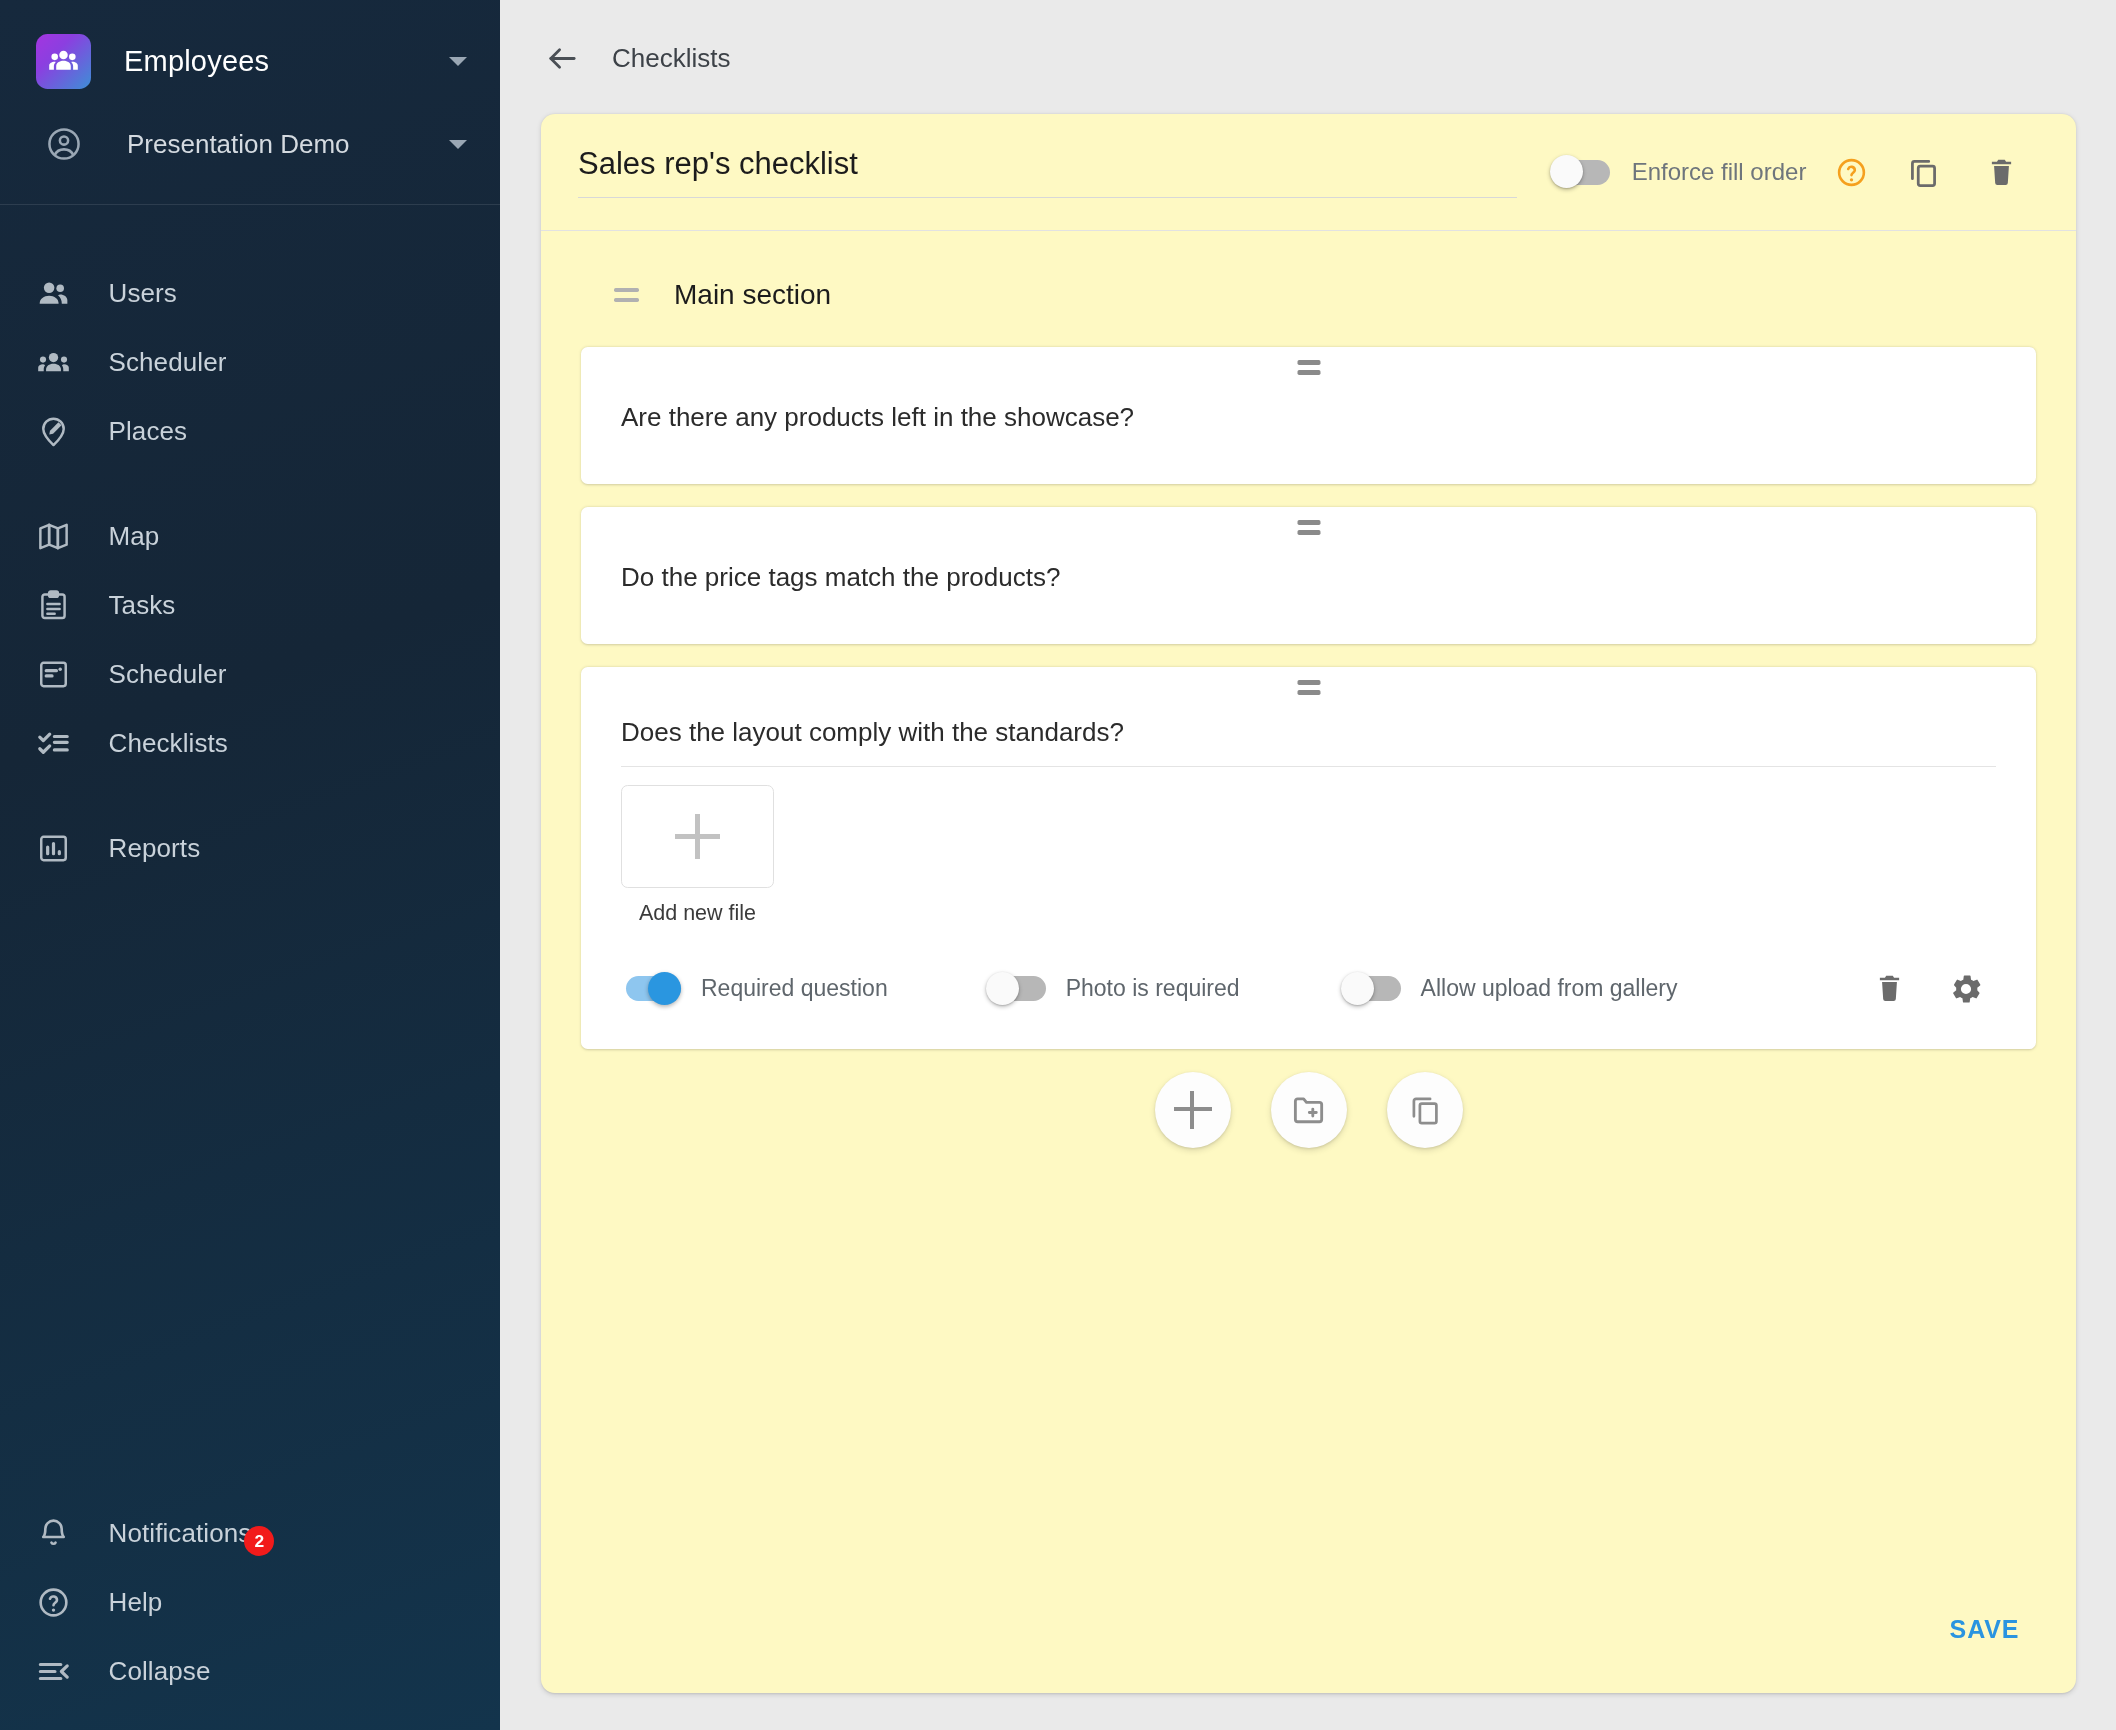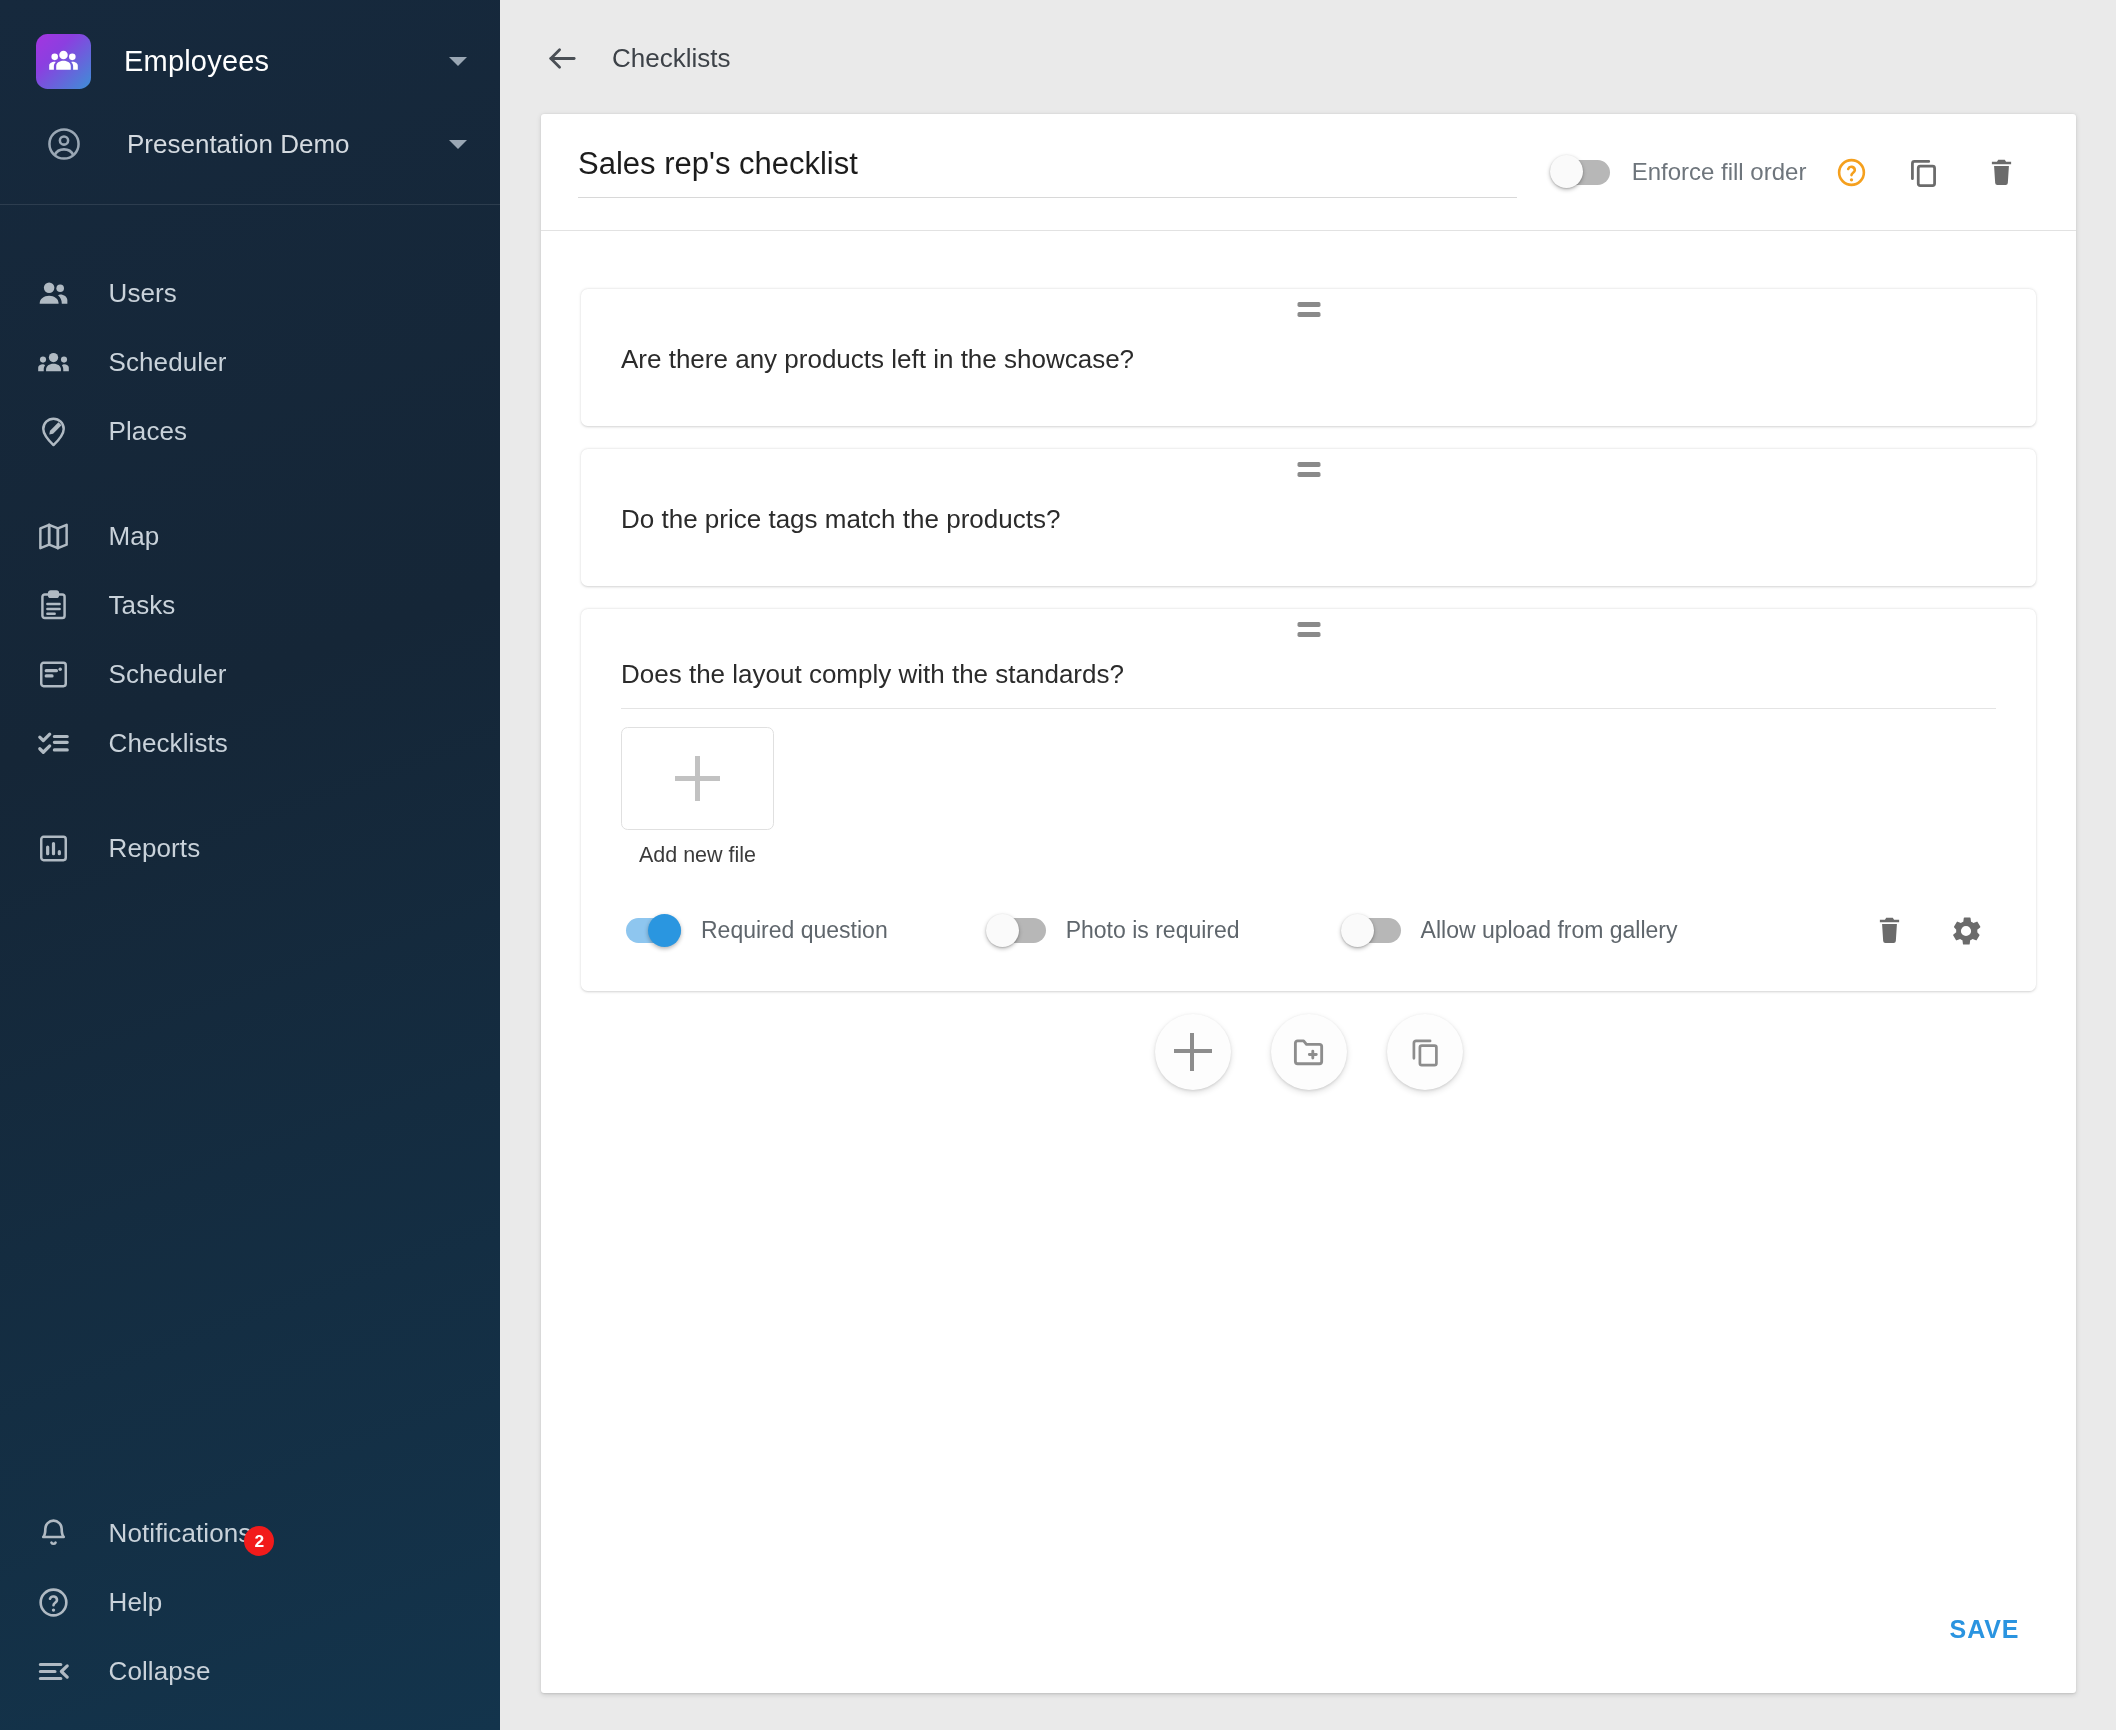--- a/index.html
+++ b/index.html
@@ -83,22 +83,22 @@
   .main { flex: 1 1 auto; background: #eaeaea; position: relative; }
   .topbar {
     height: 116px; display: flex; align-items: center; padding-left: 37px;
   }
   .back-btn { width: 50px; height: 50px; display:flex; align-items:center; justify-content:center; cursor: pointer; }
   .topbar-title { margin-left: 25px; font-size: 26px; color: #3d4248; }
 
   .card {
     position: absolute;
     left: 41px; right: 40px; top: 114px; bottom: 38px;
-    background: #ffffff;
-    border-radius: 3px;
+    background: #fef9c3;
+    border-radius: 14px;
     box-shadow: 0 1.7px 5.8px rgba(0,0,0,.13), 0 0.8px 1.7px rgba(0,0,0,.08);
     display: flex; flex-direction: column;
     overflow: hidden;
   }
   .card-head {
     height: 116px; display: flex; align-items: center;
     padding: 0 45px 0 37px; flex: 0 0 116px;
   }
   .title-field { flex: 1 1 auto; margin-right: 33px; max-width: 975px; }
   .title-input {
@@ -422,20 +422,27 @@
               <path d="M6.6 7.3h10.8l-.8 12.3a1.6 1.6 0 0 1-1.6 1.5H9a1.6 1.6 0 0 1-1.6-1.5z"></path>
             </svg>
           </span>
         </div>
       </div>
 
       <div class="card-sep"></div>
 
       <div class="card-body">
 
+        <div class="section-head">
+          <span class="drag-h">
+              <i></i>
+              <i></i>
+            </span>
+          <span class="section-title">Main section</span>
+        </div>
 
         <div class="q-list">
 
           <div class="q-card compact">
             <span class="q-drag">
                 <i></i>
                 <i></i>
               </span>
             <div class="q-text">Are there any products left in the showcase?</div>
           </div>

